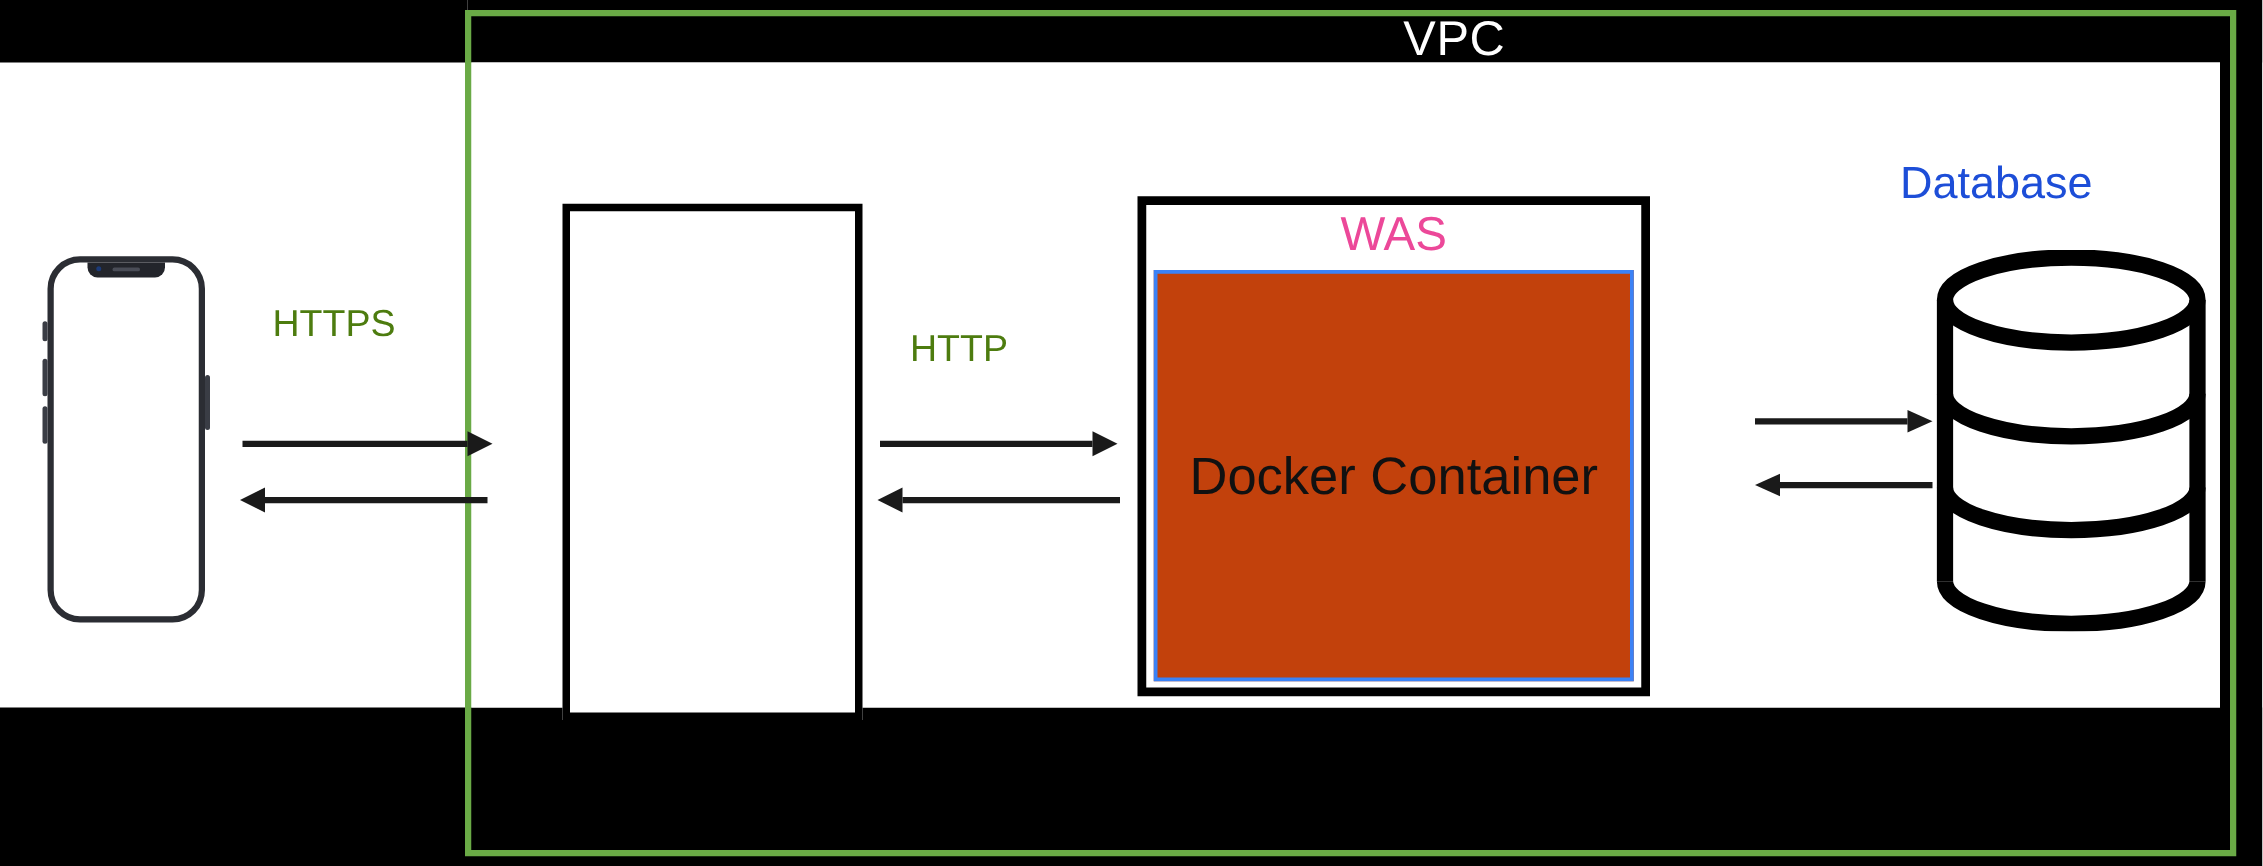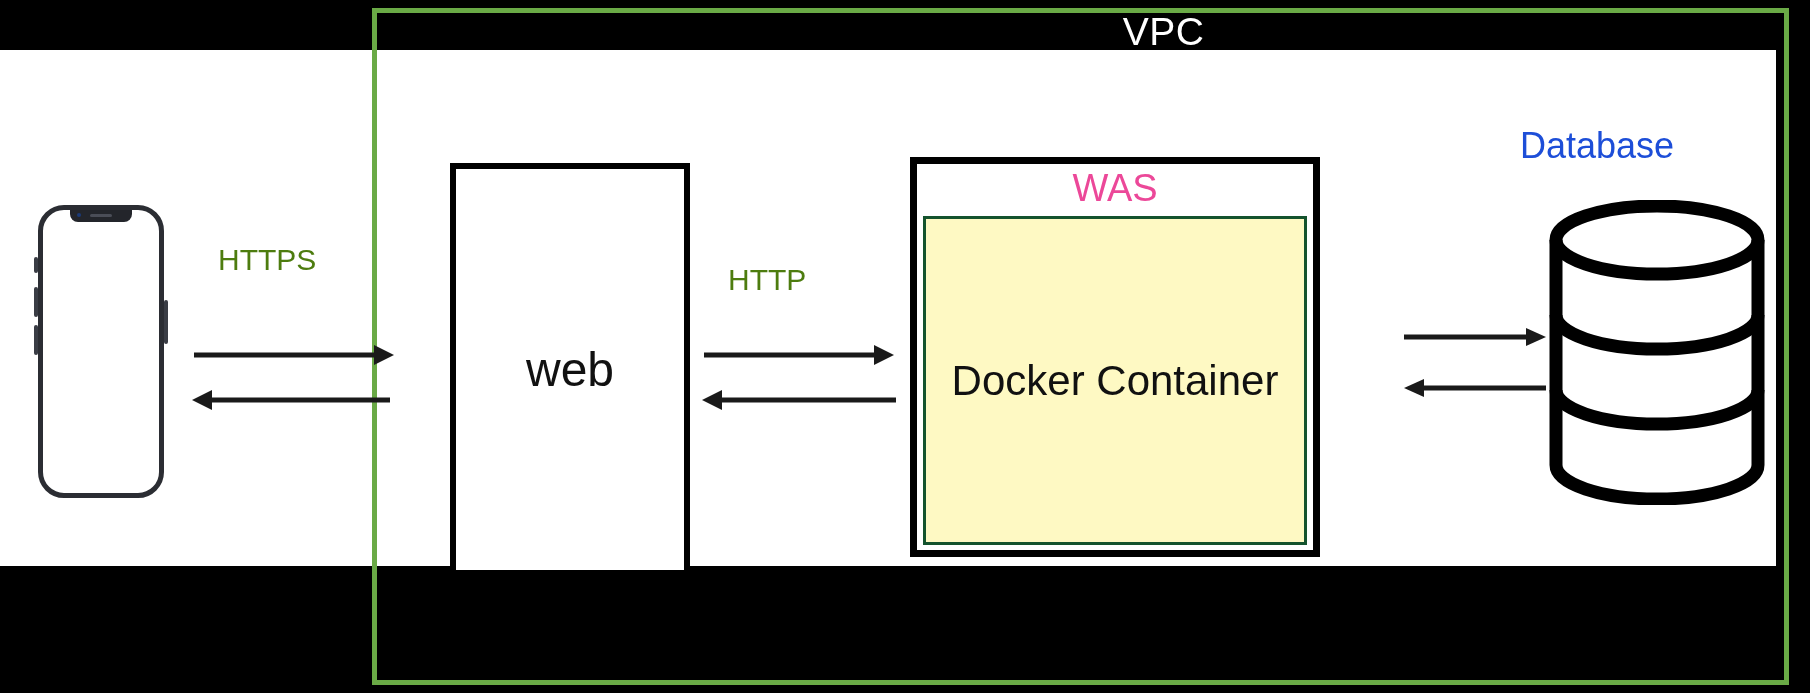--- a/index.html
+++ b/index.html
@@ -169,22 +169,22 @@
     font-size: 38px;
     line-height: 1.15;
     color: #ec4899;
   }
   #docker-box {
     position: absolute;
     left: 6px;
     top: 52px;
     right: 6px;
     bottom: 5px;
-    border: 3px solid #14532d;
-    background: #fef9c3;
+    border: 3px solid #3b82f6;
+    background: #c2410c;
     box-sizing: border-box;
     text-decoration: underline;
   }
   #docker-label {
     position: absolute;
     left: 0;
     top: 50%;
     transform: translateY(-50%);
     width: 100%;
     text-align: center;
@@ -242,21 +242,20 @@
 
     <line x1="4" y1="17" x2="184" y2="17" stroke="#1a1a1a" stroke-width="5"></line>
     <polygon points="184,7 204,17 184,27" fill="#1a1a1a"></polygon>
 
     <line x1="22" y1="62" x2="200" y2="62" stroke="#1a1a1a" stroke-width="5"></line>
     <polygon points="22,52 2,62 22,72" fill="#1a1a1a"></polygon>
   </svg>
 
   <div class="node-box" id="web-server-box">
     <div id="web-server-label">
-      <div>web</div>
     </div>
   </div>
 
   <div class="proto-label" style="left:728px; top:243px;margin-top:20px;">HTTP</div>
 
   <svg class="arrow" style="left:700px; top:338px;" width="200" height="80" viewBox="0 0 200 80">
 
     <line x1="4" y1="17" x2="174" y2="17" stroke="#1a1a1a" stroke-width="5"></line>
     <polygon points="174,7 194,17 174,27" fill="#1a1a1a"></polygon>
 

